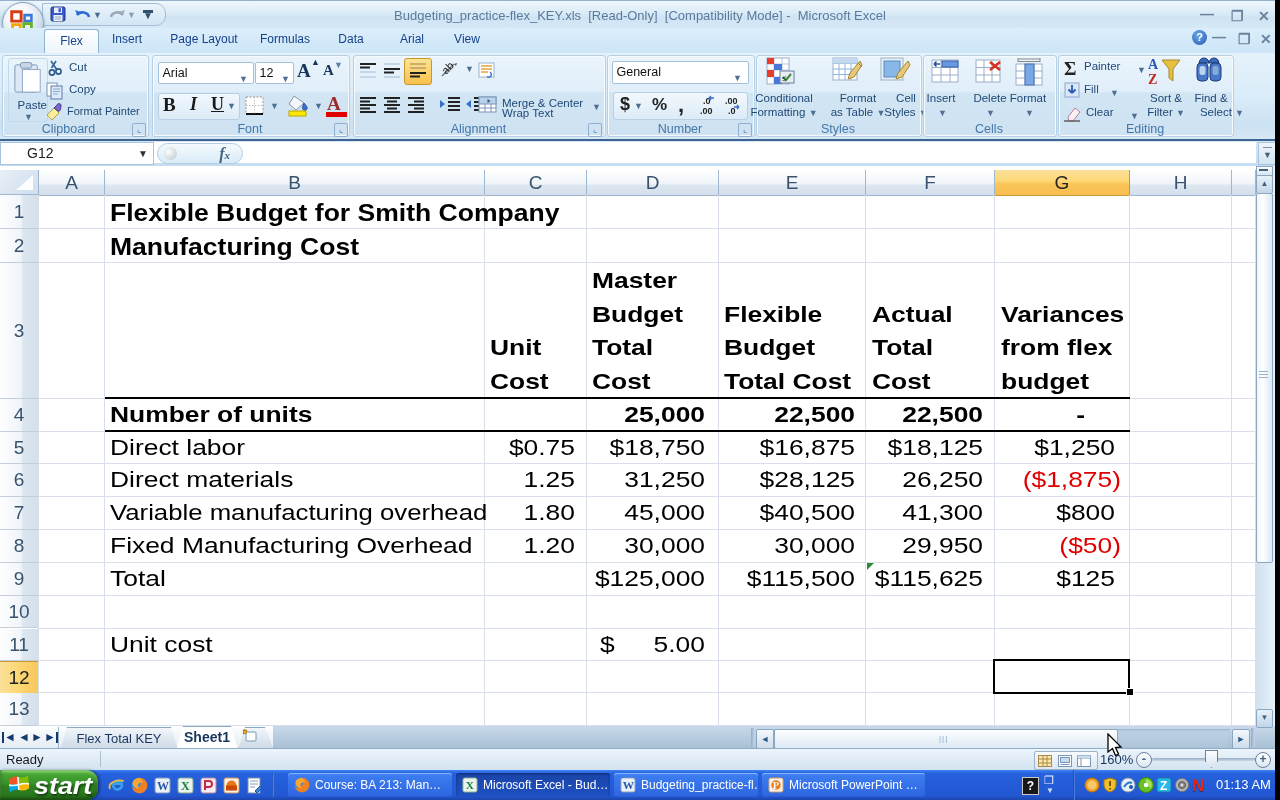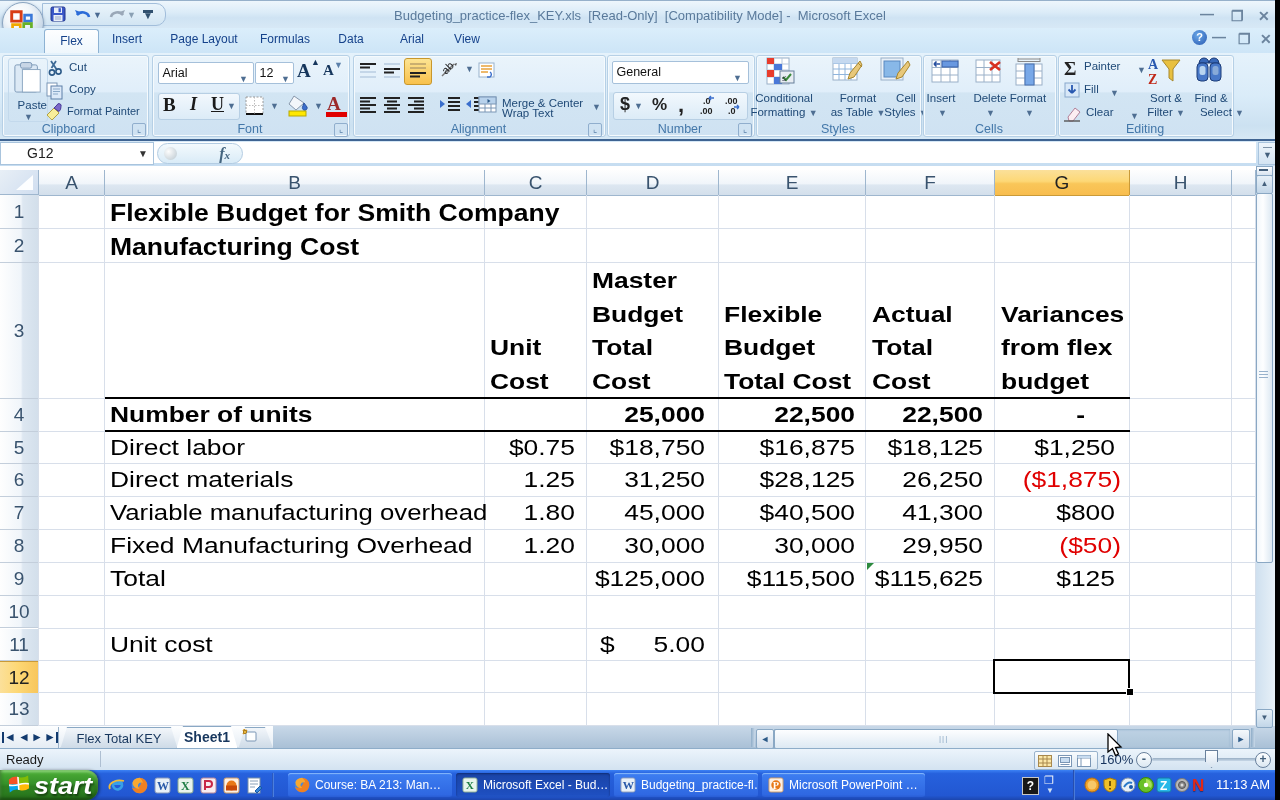--- a/index.html
+++ b/index.html
@@ -624,14 +624,14 @@
 <div class="abs" style="top:777px;left:1156px;"><svg width="16" height="16" viewBox="0 0 16 16">
         <rect x="1" y="1" width="14" height="14" rx="2" fill="#28b8e8" stroke="#1878a8"></rect>
         <text x="4" y="12.5" font-size="12" font-weight="bold" fill="#fff" font-family="Liberation Sans">Z</text>
       </svg></div>
 <div class="abs" style="top:777px;left:1174px;"><svg width="16" height="16" viewBox="0 0 16 16">
         <circle cx="8" cy="8" r="6.5" fill="#b8b8b8" stroke="#787878"></circle>
         <circle cx="8" cy="8" r="3.5" fill="#888" stroke="#555"></circle>
         <circle cx="8" cy="8" r="1.5" fill="#ddd"></circle>
       </svg></div>
 <div class="abs" style="top:776px;left:1192px;font-size:17px;font-weight:bold;color:#e02818;text-shadow:0 1px 1px rgba(0,0,0,.4);">N</div>
-<div class="abs" style="top:777px;left:1216px;font-size:13px;color:#fff;">11:13 AM</div>
+<div class="abs" style="top:777px;left:1216px;font-size:13px;color:#fff;">01:13 AM</div>
 <div class="abs" id="blackedge"></div>
 </div>
 </body></html>

